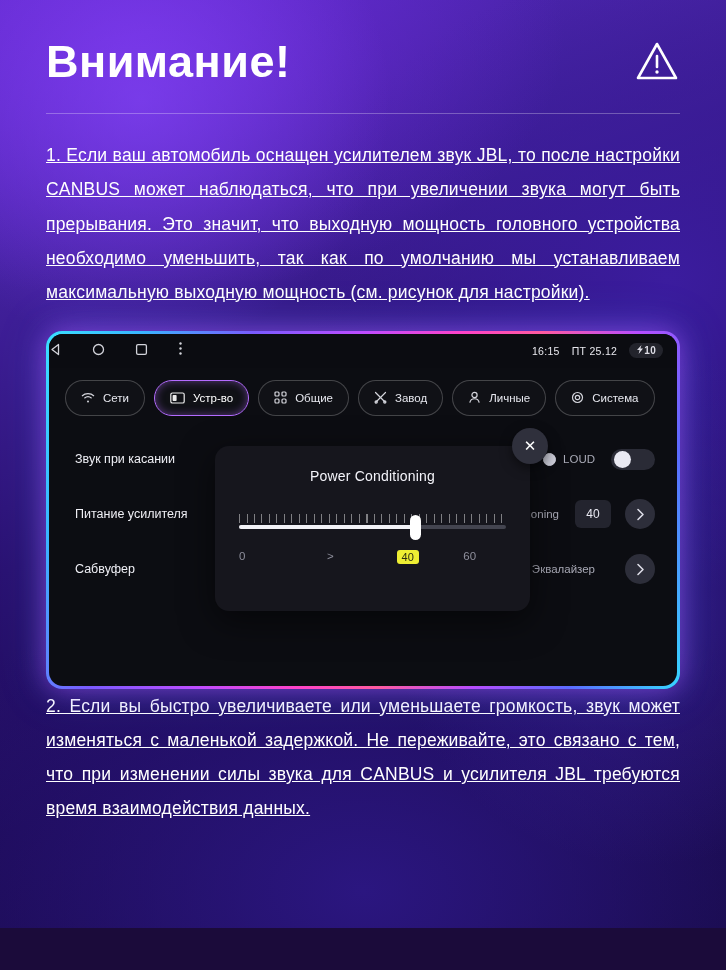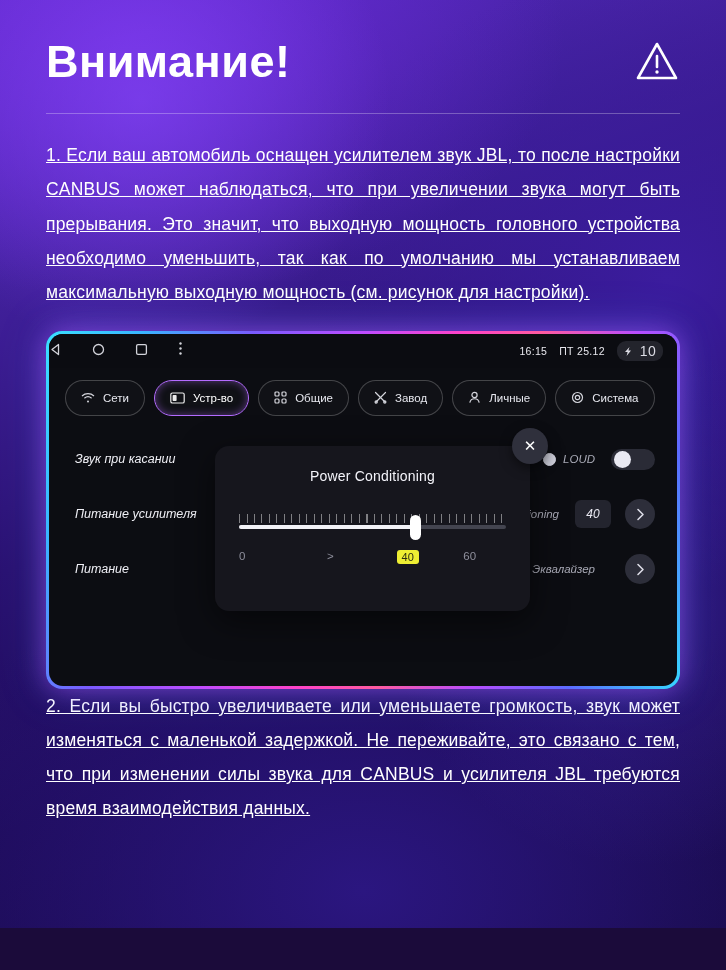--- a/index.html
+++ b/index.html
@@ -109,23 +109,23 @@
     padding: 0 14px 0 0;
     background: #0b0c11;
   }
   .sb-left { display: flex; align-items: center; gap: 30px; }
   .sb-right {
     display: flex; align-items: center; gap: 12px;
     color: #e8e8ee; font-size: 10.5px; letter-spacing: 0.3px;
   }
   .nav-ico { opacity: 0.92; }
   .battery {
-    display: flex; align-items: center; gap: 8px;
+    display: flex; align-items: center; gap: 0;
     background: #23242c; border-radius: 9px; padding: 2px 7px;
-    font-size: 14px; color: #dcdce4;
+    font-size: 10px; color: #dcdce4; font-weight: bold;
   }
 
   
   .tabs {
     display: flex;
     align-items: center;
     gap: 9px;
     padding: 12px 14px 10px 16px;
   }
   .tab {
@@ -144,21 +144,20 @@
   .tab.active {
     border-color: #b46bff;
     color: #ffffff;
     box-shadow: 0 0 8px rgba(180,107,255,0.45) inset;
   }
   .tab .ico { display: flex; align-items: center; opacity: 0.92; }
 
   
   .settings {
     padding: 6px 22px 0 26px;
-    font-style: italic;
   }
   .srow {
     position: relative;
     display: flex;
     align-items: center;
     height: 55px;
     color: #f0f0f6;
     font-size: 12.5px;
   }
   .srow .label { width: 150px; flex: none; }
@@ -433,21 +432,21 @@
             </div>
             <div class="valuebox">40</div>
             <div class="chev">
               <svg width="9" height="13" viewBox="0 0 9 13" fill="none" stroke="#dcdce6" stroke-width="1.6" stroke-linecap="round" stroke-linejoin="round">
                   <path d="M2 1.5 L7 6.5 L2 11.5"></path>
                 </svg>
             </div>
           </div>
 
           <div class="srow">
-            <div class="label">Питание</div>
+            <div class="label">Сабвуфер</div>
             <div class="mid">
               <span></span>
               <span>Эквалайзер</span>
             </div>
             <div class="chev">
               <svg width="9" height="13" viewBox="0 0 9 13" fill="none" stroke="#dcdce6" stroke-width="1.6" stroke-linecap="round" stroke-linejoin="round">
                   <path d="M2 1.5 L7 6.5 L2 11.5"></path>
                 </svg>
             </div>
           </div>

